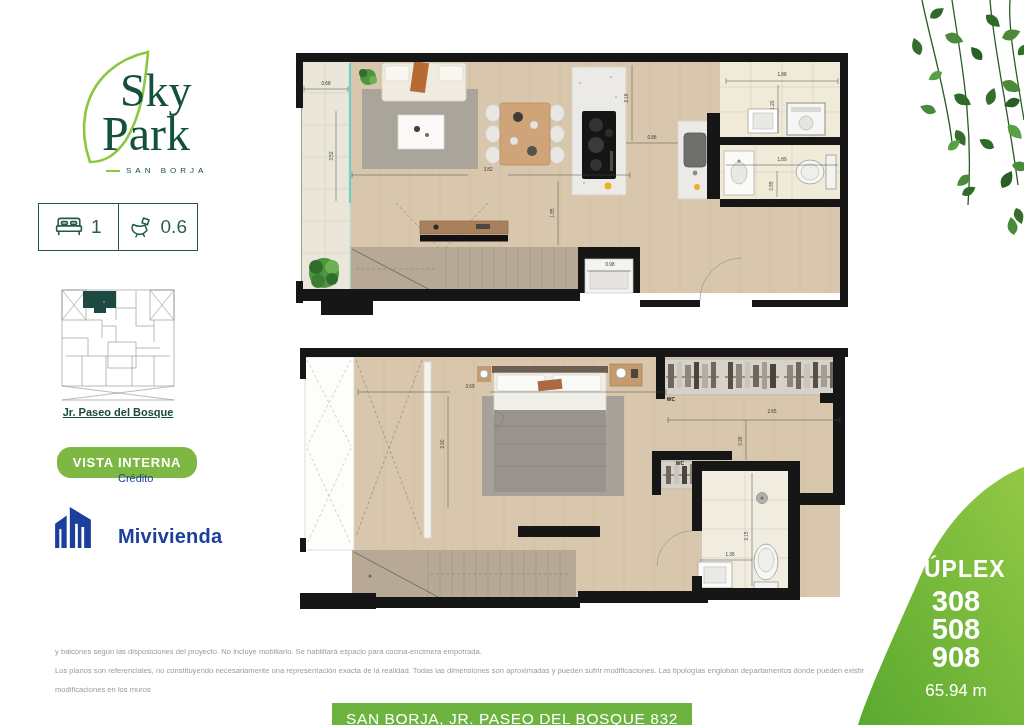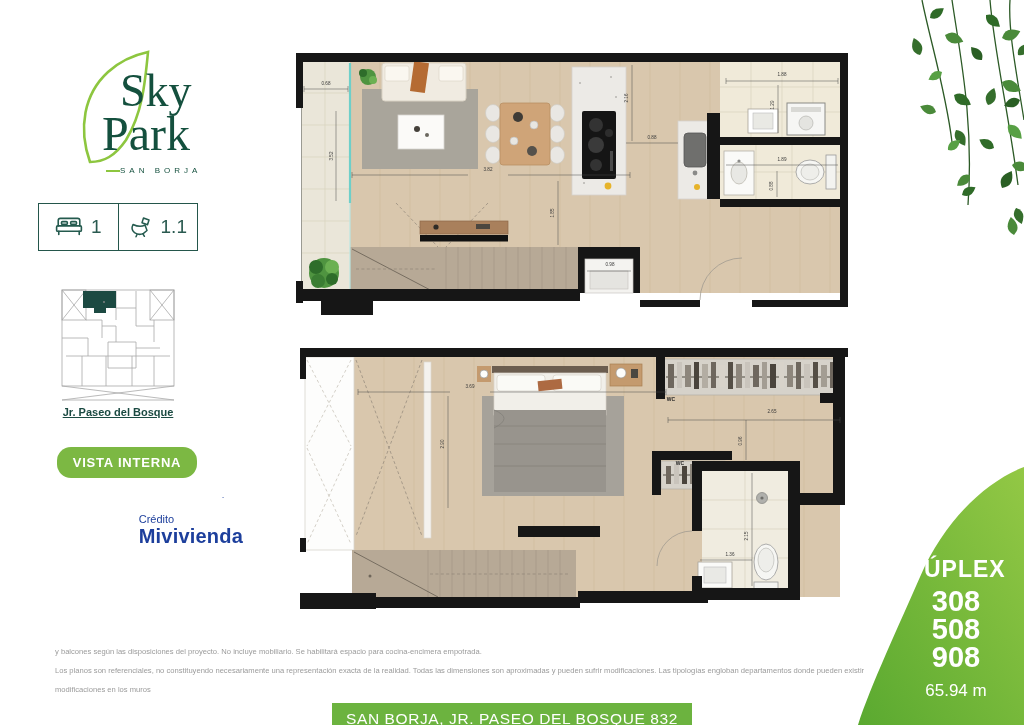--- a/index.html
+++ b/index.html
@@ -7,42 +7,42 @@
         font-family:"Liberation Sans",sans-serif;}
   .abs{position:absolute;}
 
   
   #logo{left:58px;top:50px;width:175px;height:138px;}
   #logo svg{position:absolute;left:0;top:0;}
   .logo-word{position:absolute;color:#14503e;font-family:"Liberation Serif",serif;line-height:1;}
   #logo-sky{left:62px;top:18px;font-size:46px;}
   #logo-park{left:44px;top:60px;font-size:48px;}
   #logo-sub{position:absolute;left:48px;top:116px;font-size:8px;letter-spacing:4px;
-            color:#14503e;display:flex;align-items:center;}
+            color:#14503e;display:flex;align-items:center;gap:6px;}
   #logo-sub .dash{width:14px;height:2px;background:#8dc63f;display:inline-block;}
 
   #stats-box{left:38px;top:203px;width:158px;height:46px;border:1.6px solid #24564b;
              display:flex;align-items:center;background:#fff;}
   .stat-cell{flex:1;height:100%;display:flex;align-items:center;justify-content:center;gap:8px;
              color:#2a5a50;font-size:19px;}
   .stat-cell + .stat-cell{border-left:1.4px solid #24564b;}
 
   #sitemap{left:58px;top:286px;width:120px;height:116px;}
   #sitemap-label{left:28px;top:406px;width:180px;text-align:center;
                  font-size:11px;font-weight:bold;color:#1b4a42;text-decoration:underline;}
 
   #vista-btn{left:57px;top:447px;width:140px;height:31px;background:#7cb843;border:none;
              border-radius:14px;color:#fff;font-size:13px;font-weight:bold;letter-spacing:.8px;
              display:flex;align-items:center;justify-content:center;cursor:pointer;
              font-family:"Liberation Sans",sans-serif;}
 
-  #credito{left:53px;top:497px;width:190px;height:52px;display:flex;align-items:flex-end;gap:16px;flex-direction:column;}
+  #credito{left:53px;top:497px;width:190px;height:52px;display:flex;align-items:flex-end;gap:25px;}
   #credito .txt{padding-bottom:2px;color:#1d3f9c;line-height:1.05;}
   #credito .small{font-size:11px;}
-  #credito .big{font-size:20px;font-weight:bold;letter-spacing:.2px;}
+  #credito .big{font-size:20px;font-weight:bold;letter-spacing:.2px;margin-top:41px;}
 
   
   #upper-plan{left:296px;top:53px;}
   #lower-plan{left:300px;top:348px;}
   .dim{font-family:"Liberation Sans",sans-serif;font-size:4.6px;fill:#3a3a3a;}
   .wc{font-family:"Liberation Sans",sans-serif;font-size:5px;font-weight:bold;fill:#222;}
   .dimline{stroke:#4a4a4a;stroke-width:.5;}
   .plank{stroke:#c7b294;stroke-width:.7;opacity:.55;}
   .plank2{stroke:#97897a;stroke-width:.7;opacity:.6;}
   .tilegrid{stroke:#d8d2bd;stroke-width:.7;}
@@ -93,21 +93,21 @@
       <span>1</span>
     </div>
     <div class="stat-cell">
       <svg width="24" height="22" viewBox="0 0 24 22">
         <g fill="none" stroke="#245a4e" stroke-width="1.5" stroke-linecap="round" stroke-linejoin="round">
           <path d="M14.5,2 l5.5,2 -1.5,4.8 -5.5,-2 z"></path>
           <path d="M4,8.5 q-2.5,5 1.5,8.2 q4.5,3 9,0.6 l3.5,-2.8 -2,-5.5 q-5,2.8 -12,-0.5 z"></path>
           <path d="M8,18.5 l-1,2.3 M14,18 l1.4,2.3"></path>
         </g>
       </svg>
-      <span>1.1</span>
+      <span>0.6</span>
     </div>
   </div>
 
   <div class="abs" id="sitemap">
     <svg width="120" height="116" viewBox="0 0 120 116">
       <g fill="none" stroke="#a8a8a8" stroke-width="0.8">
         <rect x="4" y="4" width="112" height="96"></rect>
         <rect x="4" y="4" width="24" height="30"></rect>
         <path d="M4,4 L28,34 M28,4 L4,34"></path>
         <rect x="92" y="4" width="24" height="30"></rect>

